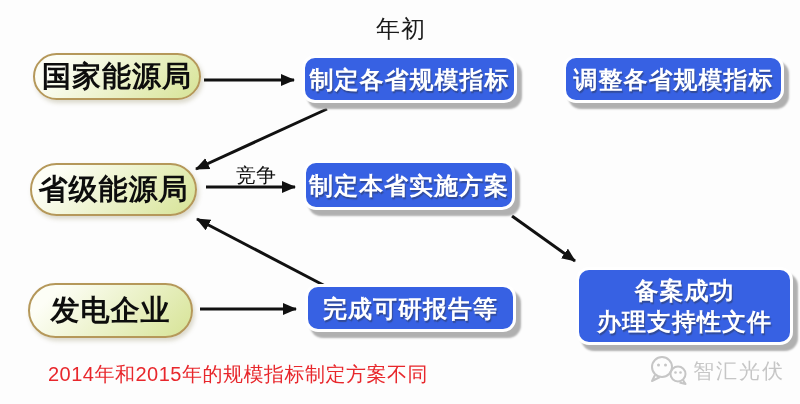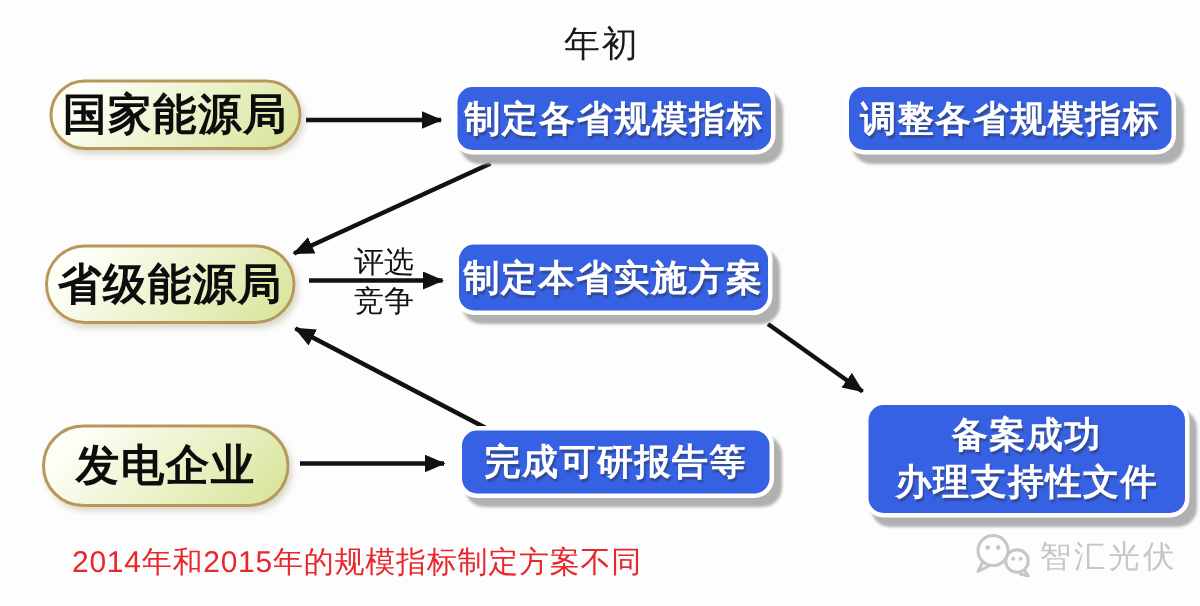--- a/index.html
+++ b/index.html
@@ -113,21 +113,20 @@
 
   <div class="bluebox box-b1">
     <span>调整各省规模指标</span>
   </div>
   <div class="bluebox box-b3">
     <span>备案成功</span>
     <span>办理支持性文件</span>
   </div>
 
   <div class="arrow-label">
-    <div>评选</div>
     <div>竞争</div>
   </div>
 
   <div class="footnote">2014年和2015年的规模指标制定方案不同</div>
 
   <div class="watermark">
     <svg width="40" height="31" viewBox="0 0 40 31">
       <circle cx="14" cy="13" r="10" fill="none" stroke="#c6c6c6" stroke-width="2"></circle>
       <circle cx="10.5" cy="11" r="1.5" fill="#c6c6c6"></circle>
       <circle cx="17.5" cy="11" r="1.5" fill="#c6c6c6"></circle>

